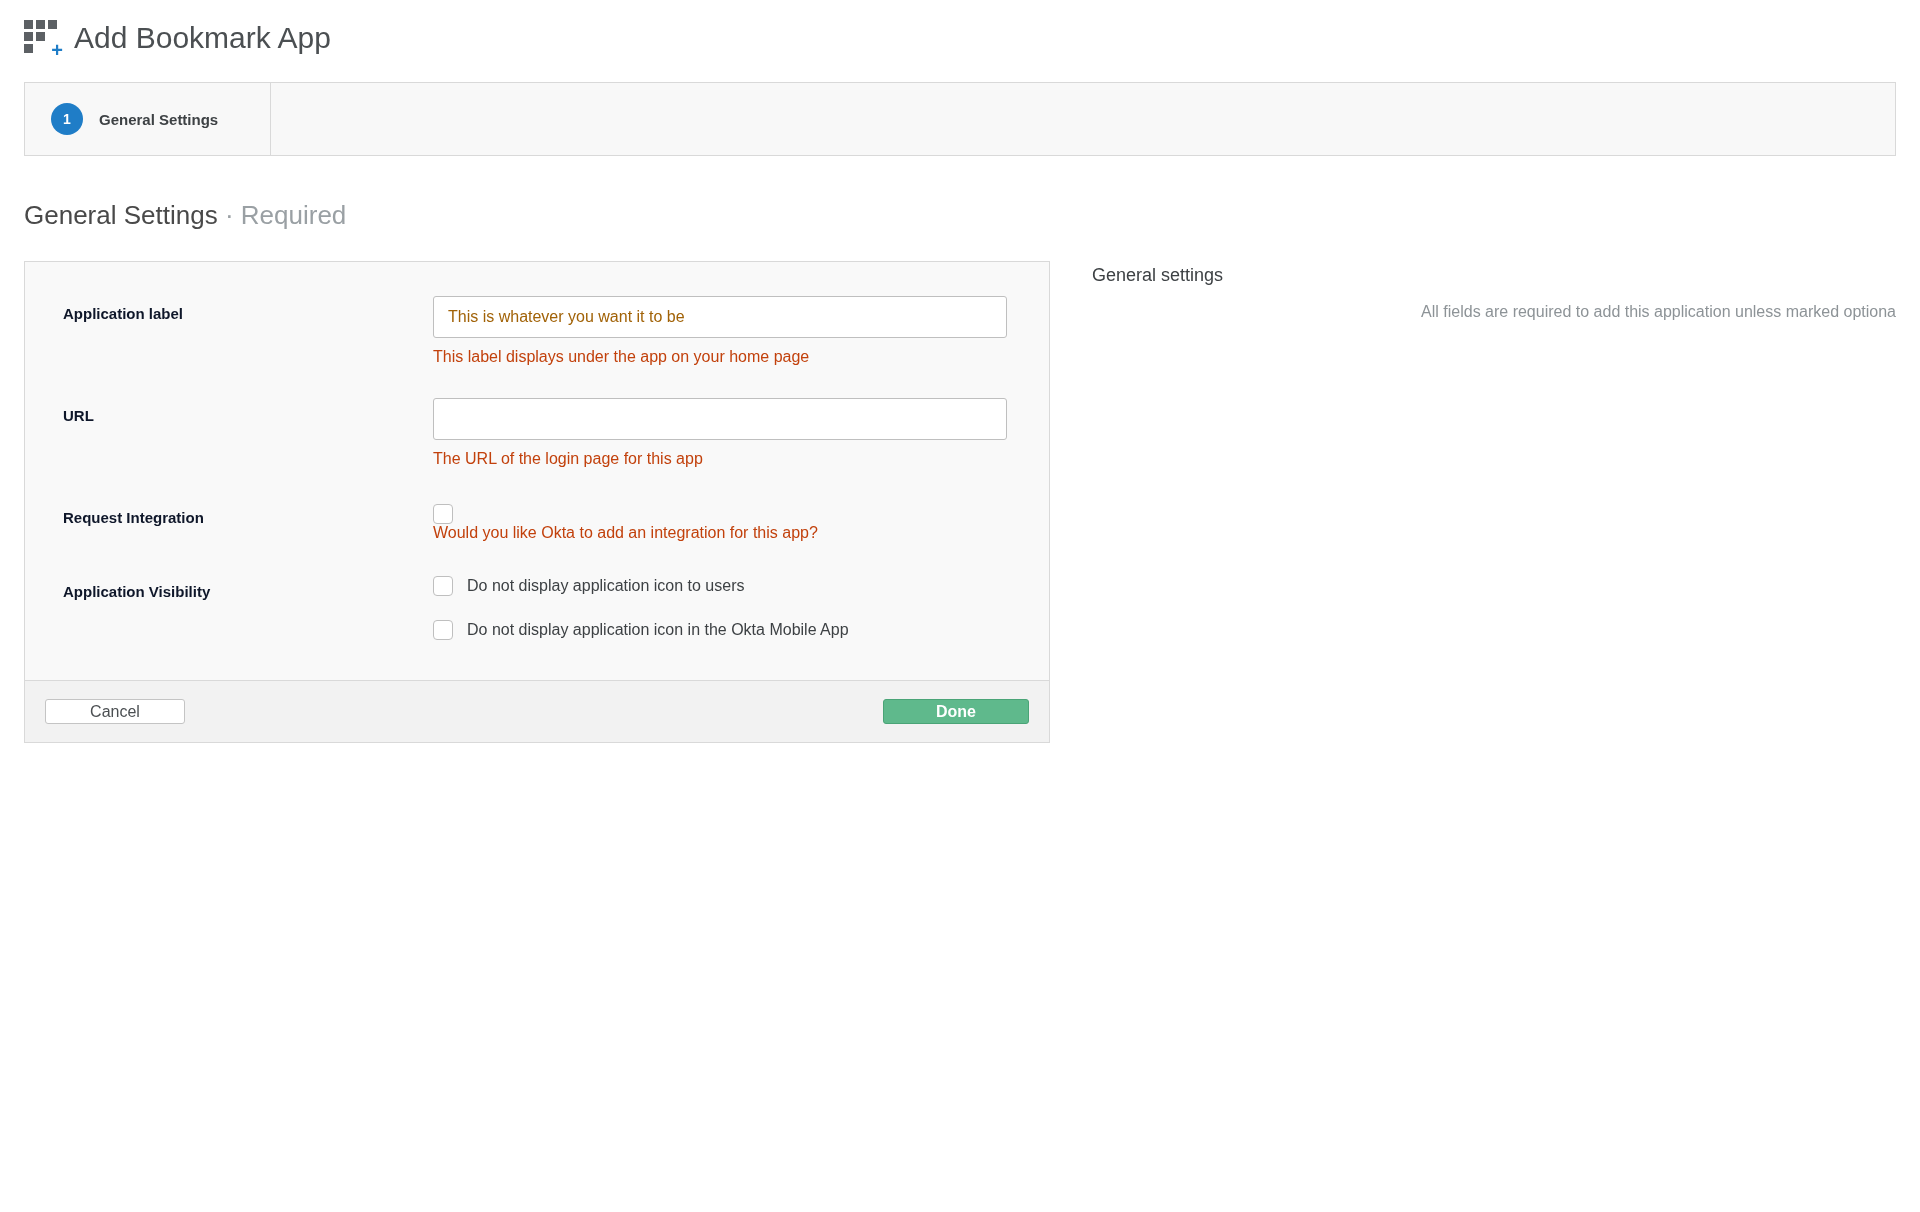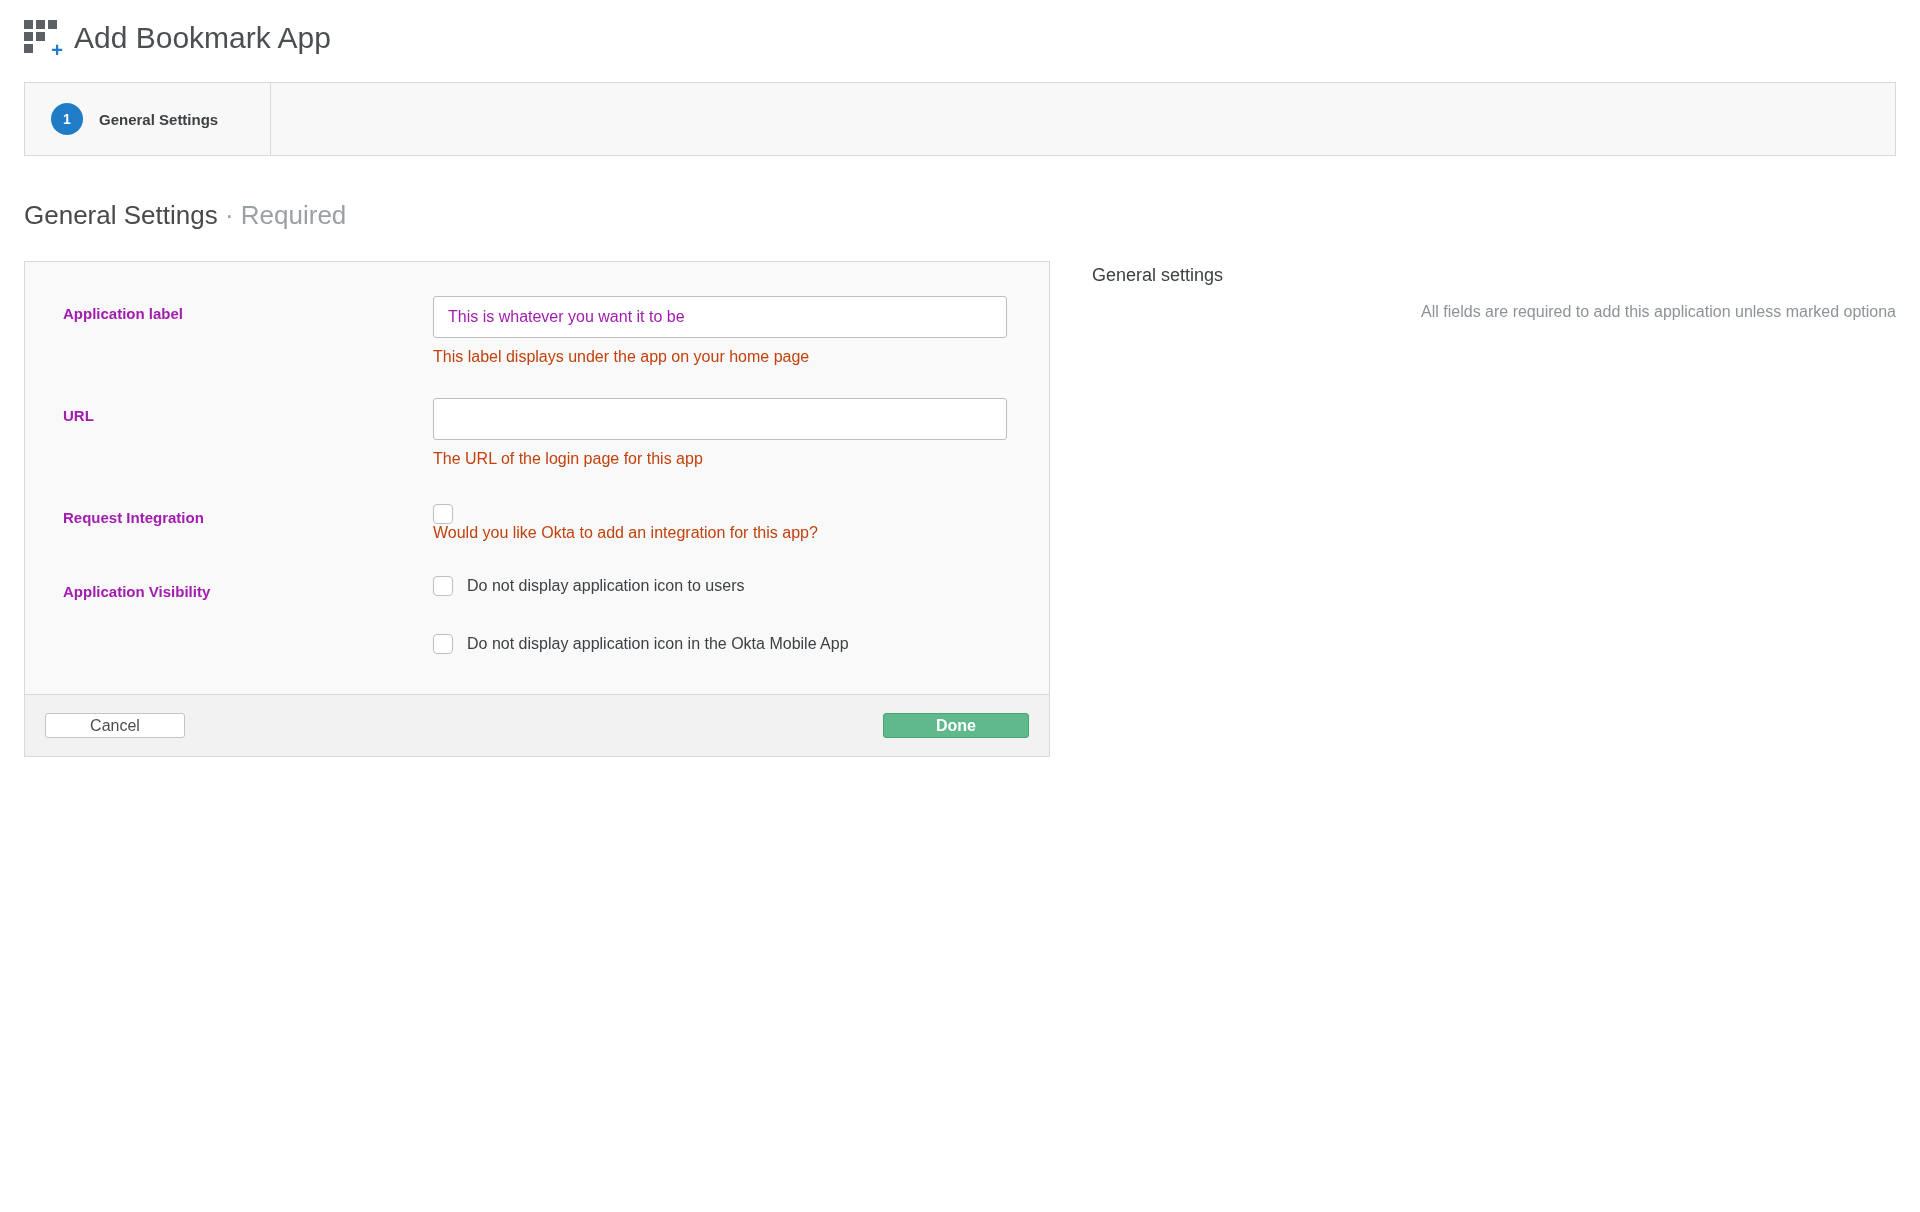--- a/index.html
+++ b/index.html
@@ -129,35 +129,35 @@
       align-items: flex-start;
       margin-bottom: 18px;
     }
     .form-row:last-child {
       margin-bottom: 0;
     }
     .form-label {
       flex: 0 0 370px;
       font-weight: 700;
       font-size: 15px;
-      color: #a21caf;
+      color: #0f172a;
       padding-top: 9px;
     }
     .form-control {
       flex: 1;
     }
     .text-input {
       width: 100%;
       max-width: 574px;
       height: 42px;
       border: 1px solid #bfbfbf;
       border-radius: 3px;
       padding: 12px 14px;
       font-size: 16px;
-      color: #a21caf;
+      color: #a16207;
       background: #fff;
     }
     .field-hint {
       color: #c2410c;
       font-size: 16px;
       margin-top: 10px;
       margin-bottom: 14px;
     }
     .checkbox-wrap {
       display: flex;
@@ -181,21 +181,21 @@
       font-size: 16px;
       color: #3d4144;
     }
     .visibility-group .form-control {
       padding-top: 2px;
     }
     .visibility-item {
       display: flex;
       align-items: center;
       gap: 14px;
-      margin-bottom: 38px;
+      margin-bottom: 24px;
     }
     .visibility-item:last-child {
       margin-bottom: 0;
     }
     .form-footer {
       border-top: 1px solid #d9d9d9;
       background: #f2f2f2;
       padding: 18px 20px;
       display: flex;
       justify-content: space-between;

